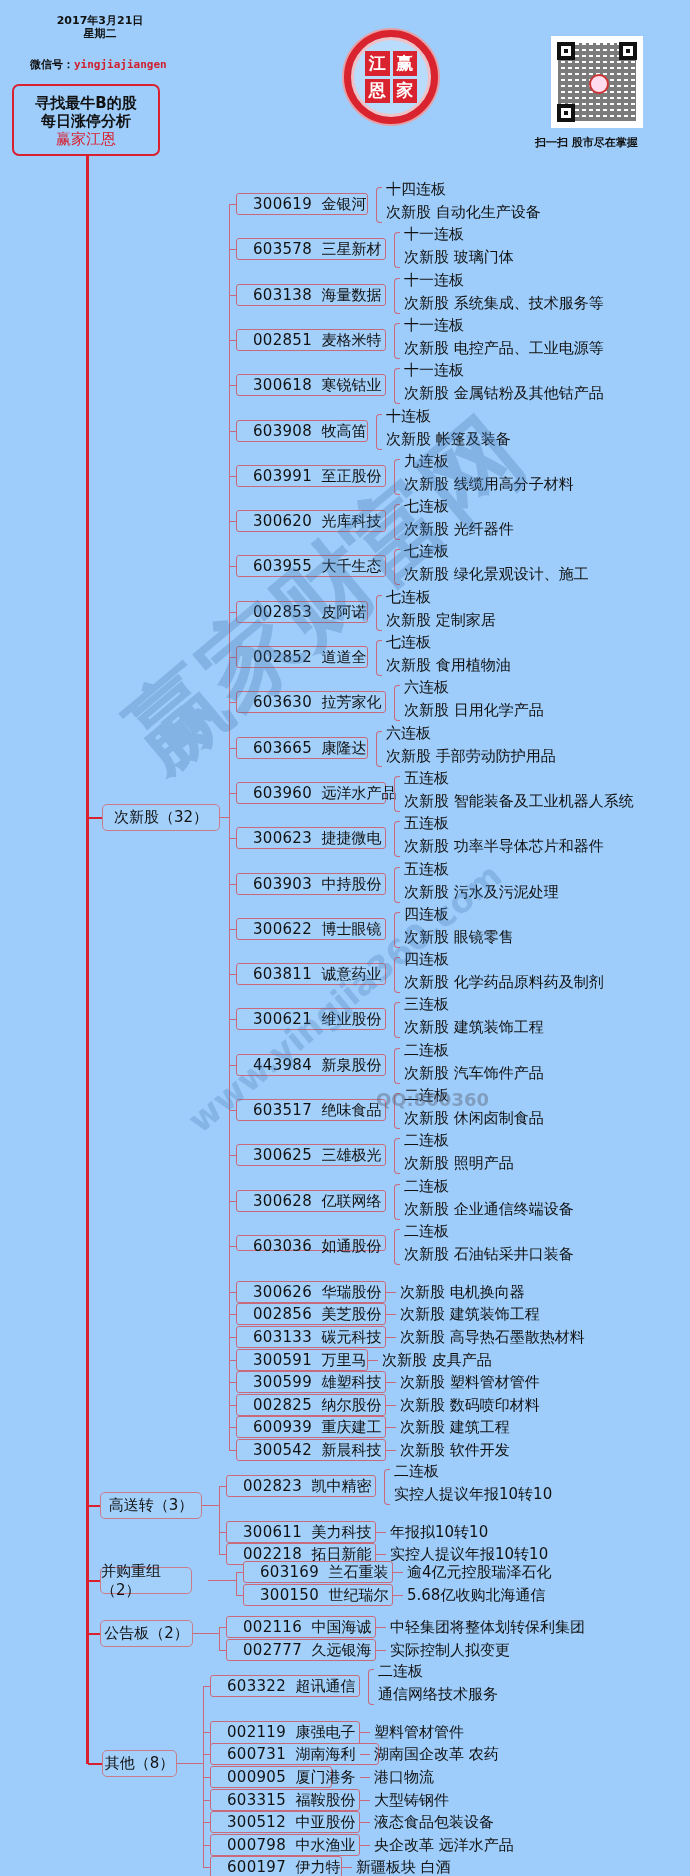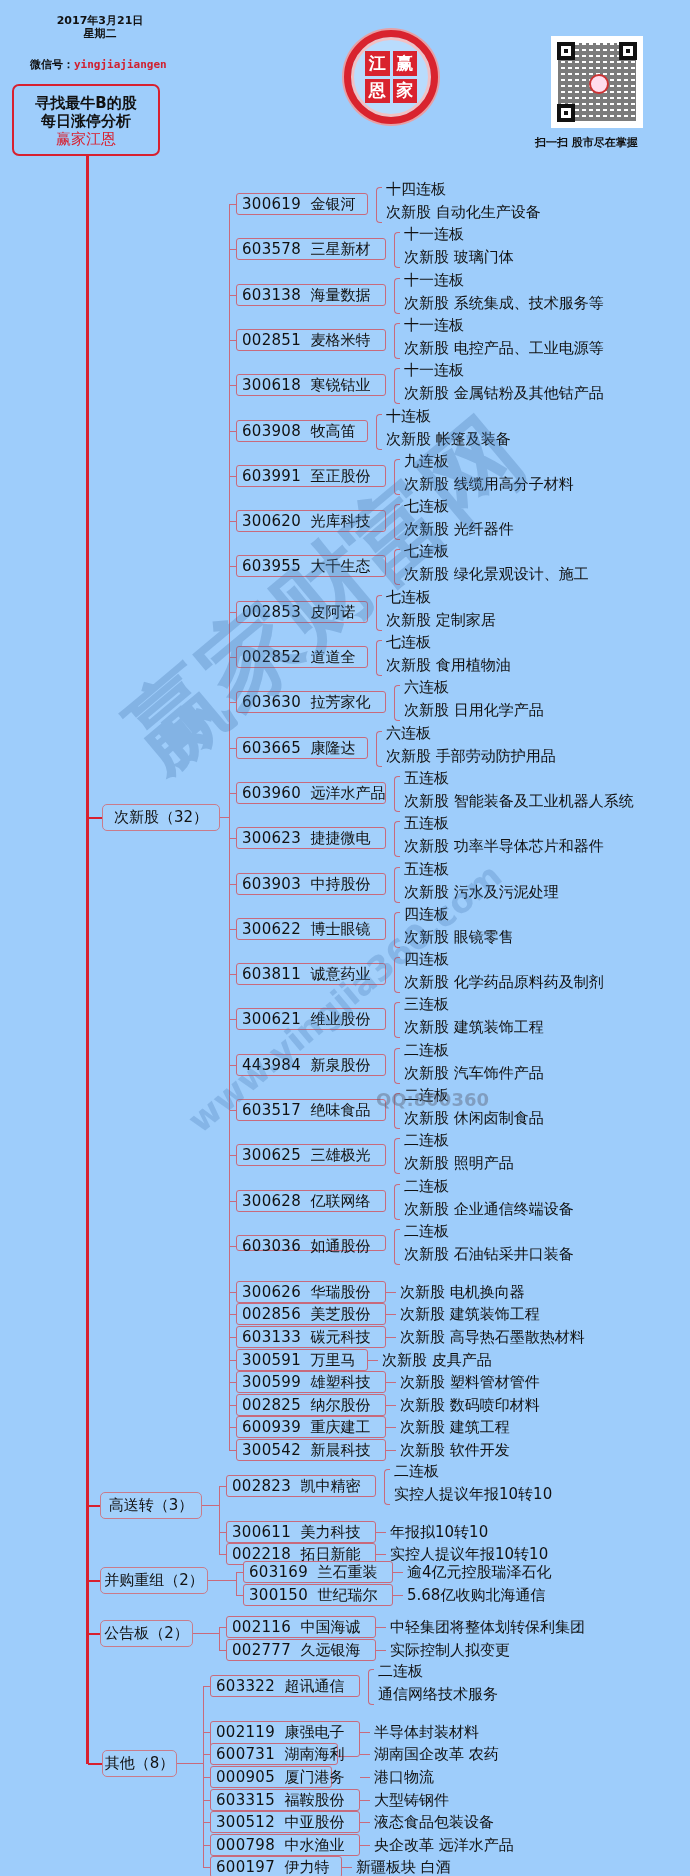--- a/index.html
+++ b/index.html
@@ -28,21 +28,21 @@
   .qr-find{position:absolute;width:18px;height:18px;border:4px solid #111;background:#fff;box-sizing:border-box;}
   .qr-find::after{content:"";position:absolute;left:3px;top:3px;width:4px;height:4px;background:#111;}
   .qr-logo{position:absolute;left:38px;top:38px;width:16px;height:16px;border-radius:50%;border:2px solid #c33;background:#fde;}
   .qr-cap{left:535px;top:135px;font-size:11px;font-weight:bold;white-space:nowrap;}
   .cat{border:1px solid #c97b8a;border-radius:5px;box-sizing:border-box;font-size:15px;
        display:flex;align-items:center;justify-content:center;background:#a3d0fb;}
   .cat-link{height:2px;background:#d8202f;}
   .vline{width:1px;background:#c86a7c;}
   .hline{height:1px;background:#c86a7c;}
   .node{border:1px solid #c86a7c;border-radius:3px;box-sizing:border-box;font-size:15px;
-        line-height:20px;padding-left:5px;white-space:nowrap;background:#a3d0fb;}
+        line-height:20px;padding-left:16px;white-space:nowrap;background:#a3d0fb;}
   .node .code{letter-spacing:0.3px;}
   .brace{width:5px;border:1px solid #c86a7c;border-right:none;border-radius:4px 0 0 4px;}
   .txt{font-size:15px;line-height:20px;white-space:nowrap;}
   .wm{left:100px;top:700px;font-size:96px;font-weight:bold;color:rgba(60,110,170,.28);
       transform:rotate(-40deg);transform-origin:left top;white-space:nowrap;pointer-events:none;}
   .wm2{left:180px;top:1110px;font-size:34px;font-weight:bold;color:rgba(60,110,170,.25);
       transform:rotate(-40deg);transform-origin:left top;white-space:nowrap;pointer-events:none;}
   .wm3{left:376px;top:1089px;font-size:18px;font-weight:bold;color:rgba(90,100,120,.45);pointer-events:none;}
 </style>
 </head>
@@ -249,21 +249,21 @@
     <div class="abs hline" style="left:219px;top:1531.8px;width:7px"></div>
     <div class="abs hline" style="left:376px;top:1531.8px;width:10px"></div>
     <div class="abs txt" style="left:390px;top:1521.8px">年报拟10转10</div>
     <div class="abs node" style="left:226px;top:1543.3999999999999px;width:150px;height:22px"><span class="code">002218</span><span>&nbsp;&nbsp;</span><span>拓日新能</span></div>
     <div class="abs hline" style="left:219px;top:1554.3999999999999px;width:7px"></div>
     <div class="abs hline" style="left:376px;top:1554.3999999999999px;width:10px"></div>
     <div class="abs txt" style="left:390px;top:1544.3999999999999px">实控人提议年报10转10</div>
     <div class="abs vline" style="left:219px;top:1486px;height:68.39999999999986px"></div>
     <div class="abs hline" style="left:202px;top:1505px;width:17px"></div>
     <div class="abs cat-link" style="left:88px;top:1580px;width:12px"></div>
-    <div class="abs cat" style="left:100px;top:1567px;width:108px;height:27px">并购重组（2）</div>
+    <div class="abs cat" style="left:100px;top:1567px;width:92px;height:27px">并购重组（2）</div>
     <div class="abs node" style="left:243px;top:1561px;width:150px;height:22px"><span class="code">603169</span><span>&nbsp;&nbsp;</span><span>兰石重装</span></div>
     <div class="abs hline" style="left:236px;top:1572px;width:7px"></div>
     <div class="abs hline" style="left:393px;top:1572px;width:10px"></div>
     <div class="abs txt" style="left:407px;top:1562px">逾4亿元控股瑞泽石化</div>
     <div class="abs node" style="left:243px;top:1583.6px;width:150px;height:22px"><span class="code">300150</span><span>&nbsp;&nbsp;</span><span>世纪瑞尔</span></div>
     <div class="abs hline" style="left:236px;top:1594.6px;width:7px"></div>
     <div class="abs hline" style="left:393px;top:1594.6px;width:10px"></div>
     <div class="abs txt" style="left:407px;top:1584.6px">5.68亿收购北海通信</div>
     <div class="abs vline" style="left:236px;top:1572px;height:22.59999999999991px"></div>
     <div class="abs hline" style="left:208px;top:1580px;width:28px"></div>
@@ -282,22 +282,22 @@
     <div class="abs cat-link" style="left:88px;top:1763px;width:14px"></div>
     <div class="abs cat" style="left:102px;top:1750px;width:75px;height:27px">其他（8）</div>
     <div class="abs node" style="left:210px;top:1675px;width:150px;height:22px"><span class="code">603322</span><span>&nbsp;&nbsp;</span><span>超讯通信</span></div>
     <div class="abs hline" style="left:203px;top:1686px;width:7px"></div>
     <div class="abs brace" style="left:368px;top:1669px;height:34px"></div>
     <div class="abs txt" style="left:378px;top:1661px">二连板</div>
     <div class="abs txt" style="left:378px;top:1684px">通信网络技术服务</div>
     <div class="abs node" style="left:210px;top:1720.8px;width:150px;height:36px"><span class="code">002119</span><span>&nbsp;&nbsp;</span><span>康强电子</span></div>
     <div class="abs hline" style="left:203px;top:1731.8px;width:7px"></div>
     <div class="abs hline" style="left:360px;top:1731.8px;width:10px"></div>
-    <div class="abs txt" style="left:374px;top:1721.8px">半导体封装材料</div>
-    <div class="abs node" style="left:210px;top:1743.3999999999999px;width:128px;height:22px"><span class="code">600731</span><span>&nbsp;&nbsp;</span><span>湖南海利</span></div>
+    <div class="abs txt" style="left:374px;top:1721.8px">塑料管材管件</div>
+    <div class="abs node" style="left:210px;top:1743.3999999999999px;width:169px;height:22px"><span class="code">600731</span><span>&nbsp;&nbsp;</span><span>湖南海利</span></div>
     <div class="abs hline" style="left:203px;top:1754.3999999999999px;width:7px"></div>
     <div class="abs hline" style="left:360px;top:1754.3999999999999px;width:10px"></div>
     <div class="abs txt" style="left:374px;top:1744.3999999999999px">湖南国企改革  农药</div>
     <div class="abs node" style="left:210px;top:1765.9999999999998px;width:122px;height:22px"><span class="code">000905</span><span>&nbsp;&nbsp;</span><span>厦门港务</span></div>
     <div class="abs hline" style="left:203px;top:1776.9999999999998px;width:7px"></div>
     <div class="abs hline" style="left:360px;top:1776.9999999999998px;width:10px"></div>
     <div class="abs txt" style="left:374px;top:1766.9999999999998px">港口物流</div>
     <div class="abs node" style="left:210px;top:1788.5999999999997px;width:150px;height:22px"><span class="code">603315</span><span>&nbsp;&nbsp;</span><span>福鞍股份</span></div>
     <div class="abs hline" style="left:203px;top:1799.5999999999997px;width:7px"></div>
     <div class="abs hline" style="left:360px;top:1799.5999999999997px;width:10px"></div>

